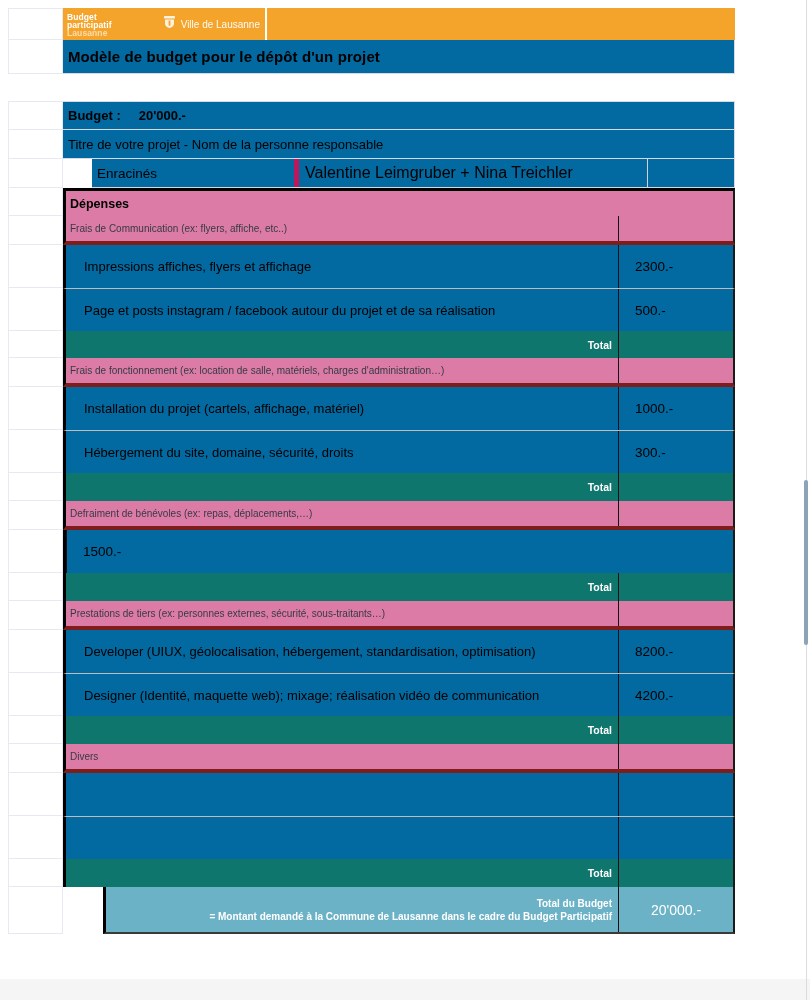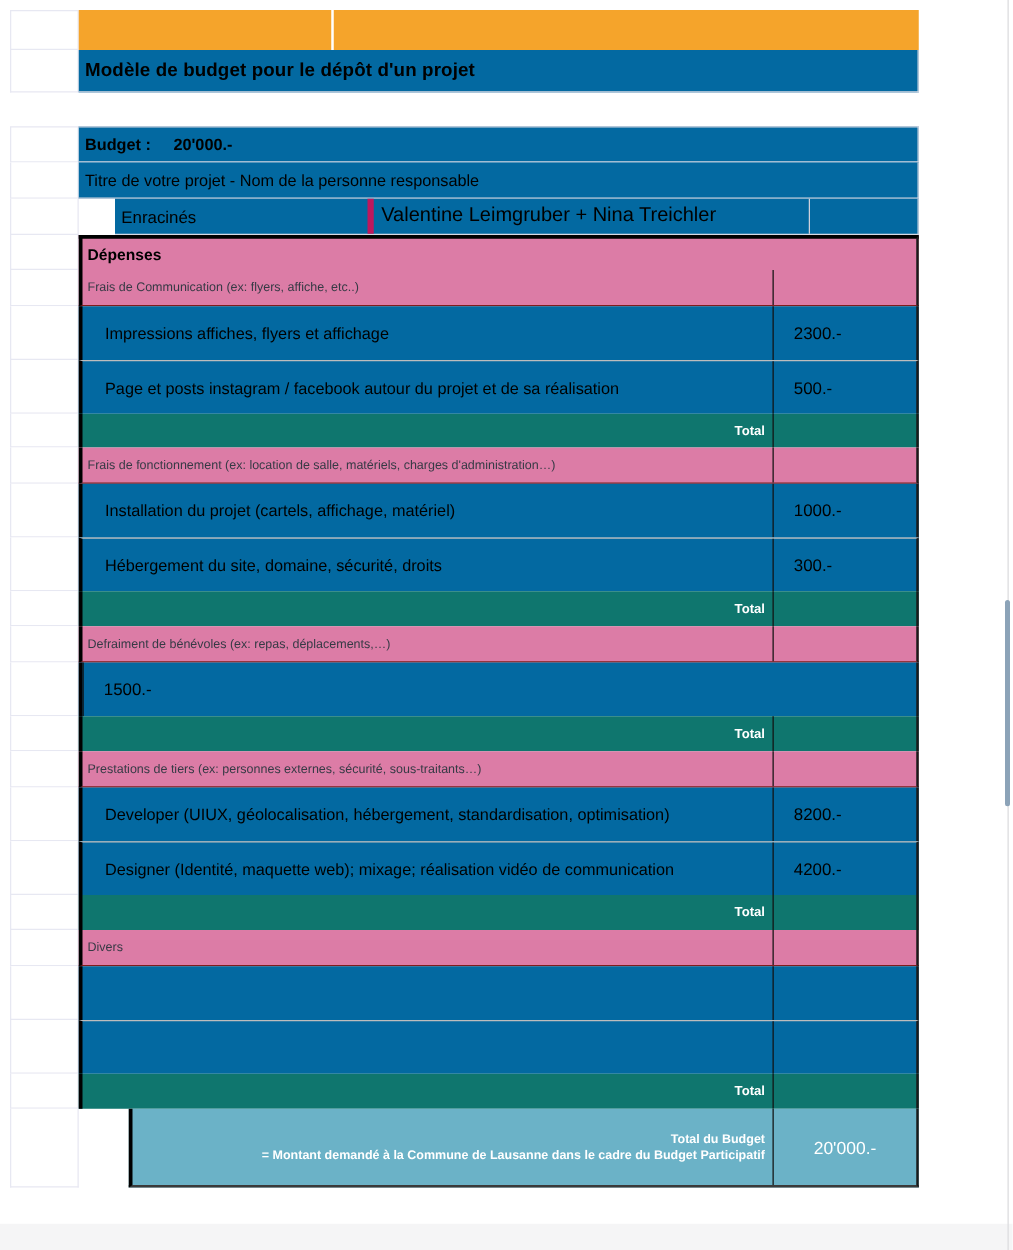--- a/index.html
+++ b/index.html
@@ -21,21 +21,21 @@
   .cell { flex: 1 1 auto; position: relative; display: flex; align-items: center; background: #0369a1; }
   .spacer { height: 27px; }
 
   
   .h32 { height: 32px; }
   .h34 { height: 34px; }
   .h29 { height: 29px; }
   .h28 { height: 28px; }
   .h27 { height: 27px; }
   .h43 { height: 43px; }
-  .h47 { height: 63px; gap: 40px; }
+  .h47 { height: 47px; gap: 40px; }
 
   .orange { background: #f5a42b; }
   .orange-divider { position: absolute; left: 202px; top: 0; bottom: 0; width: 2px; background: #ffffff; }
   .brand { display: flex; align-items: center; gap: 10px; padding-left: 4px; }
   .brand-lines { display: flex; flex-direction: column; line-height: 8px; padding-top: 1px; }
   .brand-lines span { color: #fff; font-weight: bold; font-size: 8.5px; letter-spacing: .1px; }
   .brand-lines span.fade { opacity: .62; }
   .city-group { display: flex; align-items: center; gap: 4px; margin-left: 40px; }
   .city-label { color: #fff; font-size: 10px; opacity: .95; }
 
@@ -53,21 +53,21 @@
 
   
   .tcell { border-left: 3px solid #000; border-right: 2px solid #1a1a1a; }
   .tcell.ttop { border-top: 3px solid #000; }
   .tcell.tbottom { border-bottom: 2px solid #3a3a3a; }
   .pink { background: #dc7ca6; }
   .navy { background: #0f766e; }
   .teal { background: #6bb2c7; }
 
   .dep-title { font-weight: bold; font-size: 12.5px; padding-left: 4px; }
-  .sect-cell { border-bottom: 1px solid #7f1d1d; gap: 24px; }
+  .sect-cell { border-bottom: 4px solid #7f1d1d; gap: 24px; }
   .sect-label { flex: 1 1 auto; font-size: 10px; color: #363a45; padding-left: 4px; }
   .amount-col { width: 115px; flex: 0 0 115px; align-self: stretch; border-left: 1.5px solid #121212; display: flex; align-items: center; }
   .item-label { flex: 1 1 auto; font-size: 13px; padding-left: 18px; }
   .item-amount { font-size: 13.5px; padding-left: 16px; }
   .bt-gray { border-top: 1px solid #bdbdbd; }
   .total-label { flex: 1 1 auto; text-align: right; color: #fff; font-weight: bold; font-size: 10.5px; padding-right: 6px; }
   .grand-lines { flex: 1 1 auto; text-align: right; padding-right: 6px; color: #fff; font-weight: bold; font-size: 10px; line-height: 13px; }
   .grand-amount { width: 100%; text-align: center; color: #fff; font-size: 14px; }
 
   
@@ -76,20 +76,37 @@
   .scroll-thumb { position: absolute; right: 2px; top: 480px; width: 4px; height: 165px; background: #8ca3b8; border-radius: 2px; }
 </style>
 </head>
 <body>
 
 <div class="sheet">
 
   <div class="row h32">
     <div class="gutter bt"></div>
     <div class="cell orange">
+      <div class="brand">
+        <div class="brand-lines">
+          <span>Budget</span>
+          <span>participatif</span>
+          <span class="fade">Lausanne</span>
+        </div>
+        <div class="city-group">
+          <span>
+            <svg width="15" height="13" viewBox="0 0 15 13">
+              <rect x="2" y="0" width="11" height="2.6" rx="0.6" fill="#ffffff" opacity="0.85"></rect>
+              <path d="M3 3.6 h9 v4.2 c0 2.4 -2.2 3.6 -4.5 4.2 C5.2 11.4 3 10.2 3 7.8 Z" fill="#ffffff" opacity="0.85"></path>
+              <rect x="6.6" y="4.6" width="1.8" height="5" fill="#f5a42b"></rect>
+            </svg>
+          </span>
+          <span class="city-label">Ville de Lausanne</span>
+        </div>
+      </div>
       <div class="orange-divider"></div>
     </div>
   </div>
 
   <div class="row h34">
     <div class="gutter"></div>
     <div class="cell title-cell">
       <span class="doc-title">Modèle de budget pour le dépôt d'un projet</span>
     </div>
   </div>

